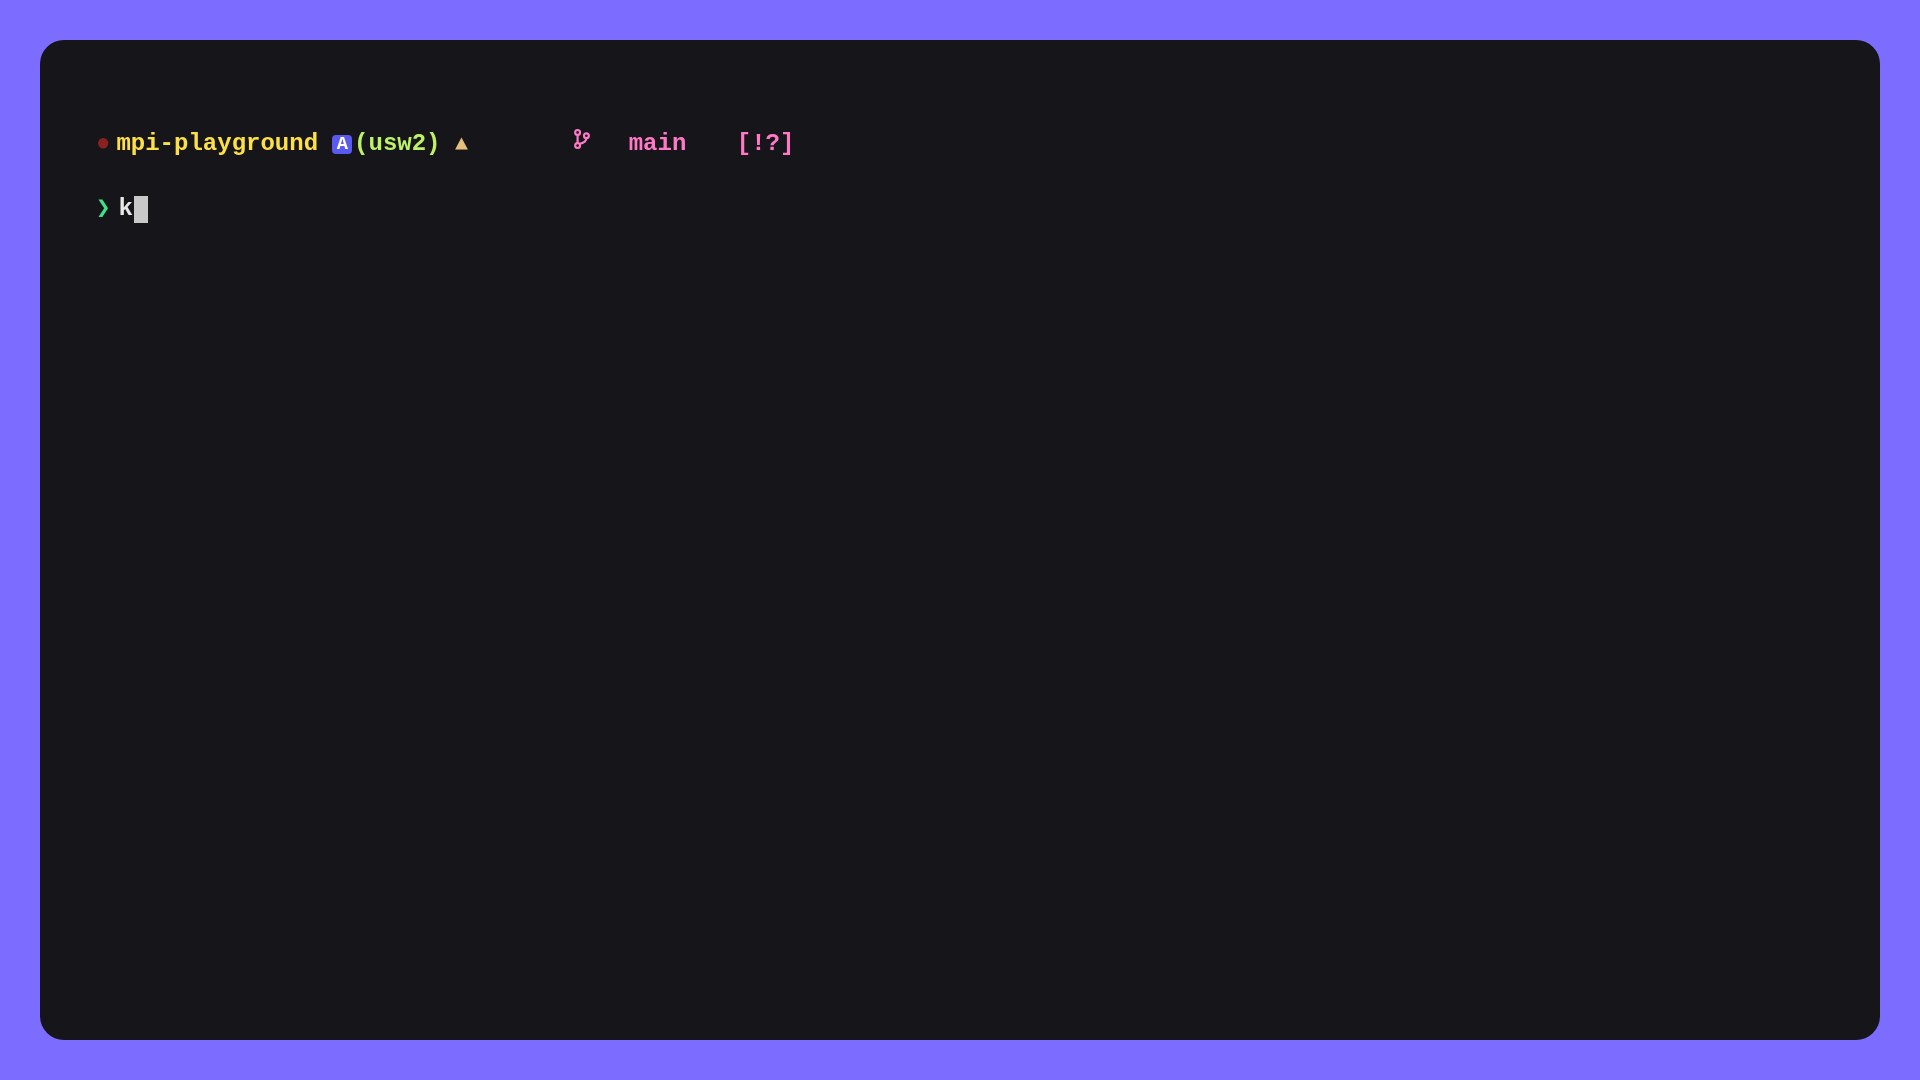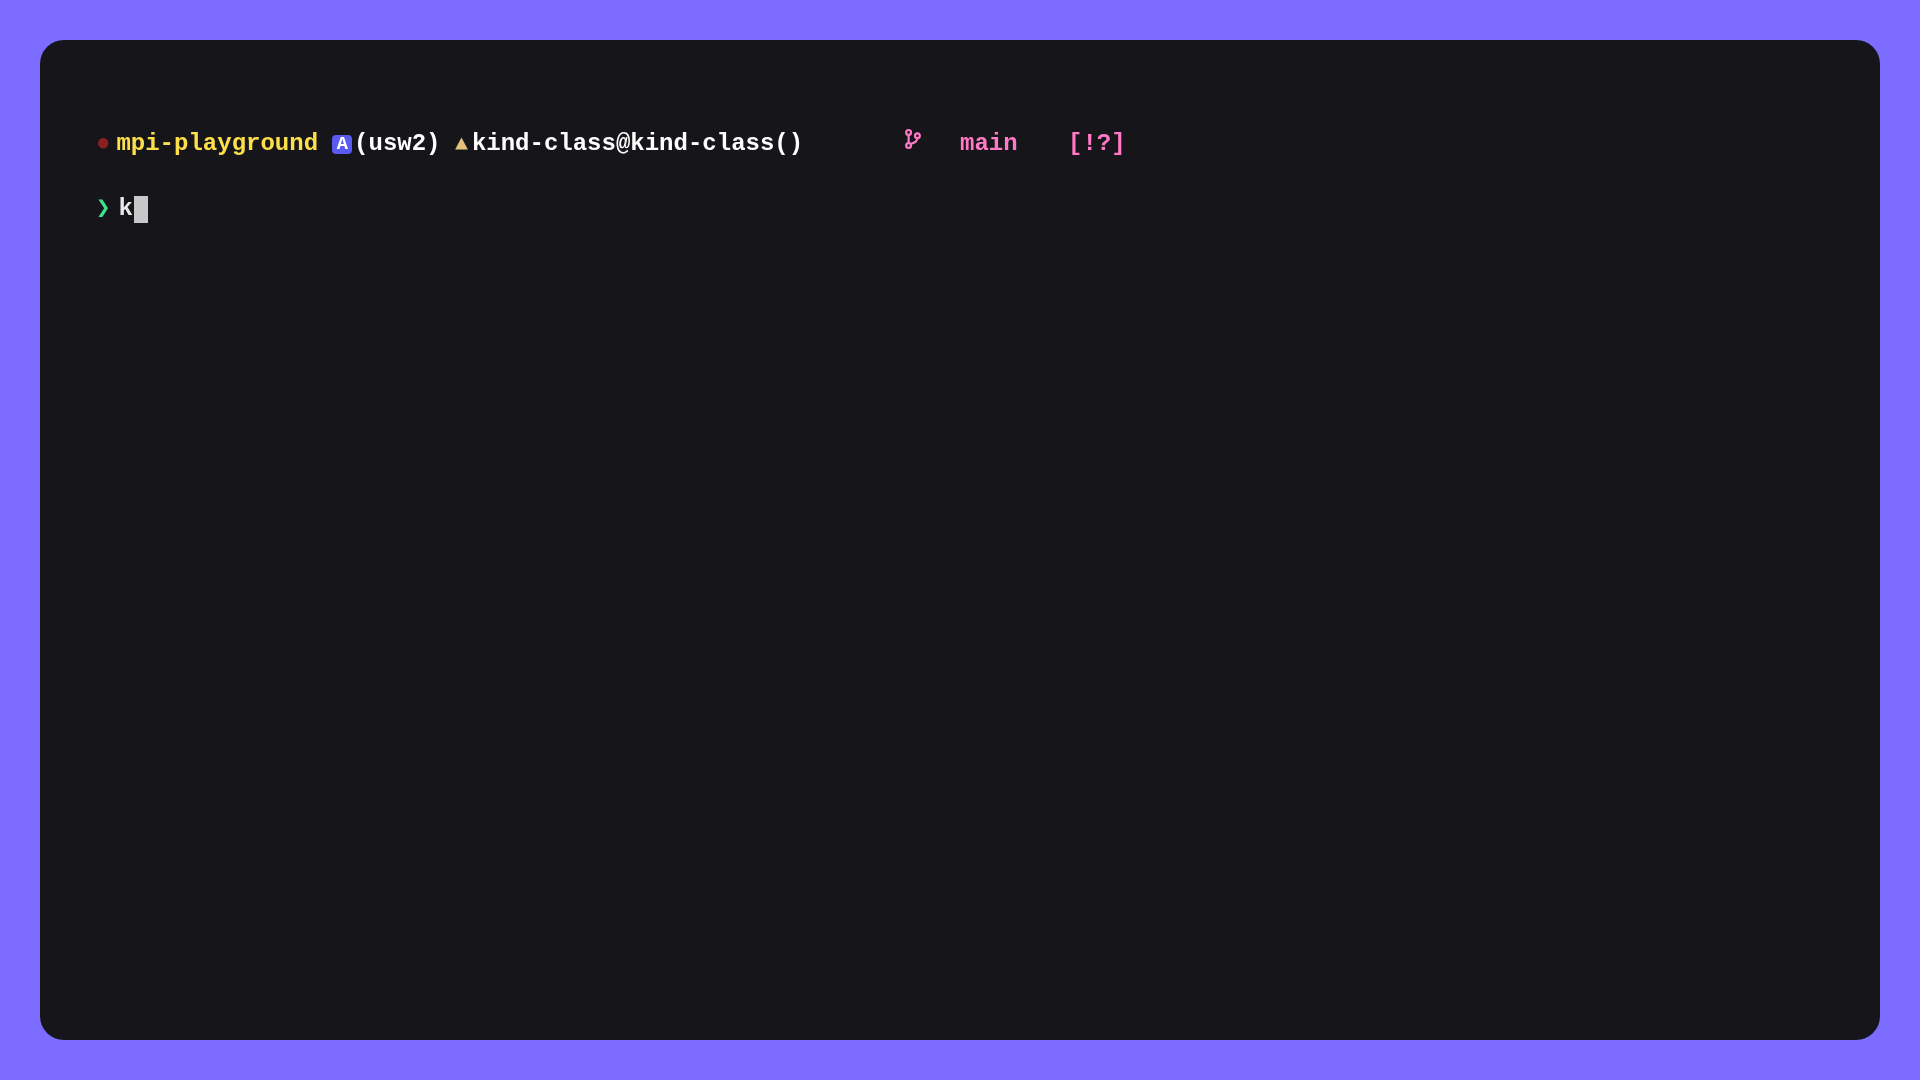--- a/index.html
+++ b/index.html
@@ -35,21 +35,21 @@
       gap: 0;
       white-space: pre;
     }
     
     .record-dot {
       color: #8b2020;
       margin-right: 6px;
     }
     
     .seg-cyan { color: #fde047; }
-    .seg-gray { color: #ffffff; }
+    .seg-gray { color: #bef264; }
     .seg-yellow { color: #e5c07b; }
     .seg-pink { color: #ff79c6; margin-left: 36px; }
     .seg-white { color: #e8e8e8; }
     
     .badge {
       display: inline-flex;
       align-items: center;
       justify-content: center;
       background-color: #5a5af0;
       color: #fff;
@@ -100,21 +100,20 @@
 <div class="terminal">
 
   <div class="prompt-line">
     <span class="record-dot">●</span>
     <span class="seg-cyan">mpi-playground</span>
     <span> </span>
     <span class="badge">A</span>
     <span class="seg-gray">(usw2)</span>
     <span> </span>
     <span class="seg-yellow triangle">▲</span>
-    <span class="seg-gray">kind-class@kind-class()</span>
     <span> </span>
     <span class="branch-icon">
       <svg width="18" height="22" viewBox="0 0 16 20">
         <circle cx="4" cy="4" r="2.2" fill="none" stroke="#ff79c6" stroke-width="2"></circle>
         <circle cx="4" cy="16" r="2.2" fill="none" stroke="#ff79c6" stroke-width="2"></circle>
         <circle cx="12" cy="7" r="2.2" fill="none" stroke="#ff79c6" stroke-width="2"></circle>
         <path d="M4 6 L4 14" stroke="#ff79c6" stroke-width="2" fill="none"></path>
         <path d="M12 9 Q12 13 5.5 14.5" stroke="#ff79c6" stroke-width="2" fill="none"></path>
       </svg>
     </span>

